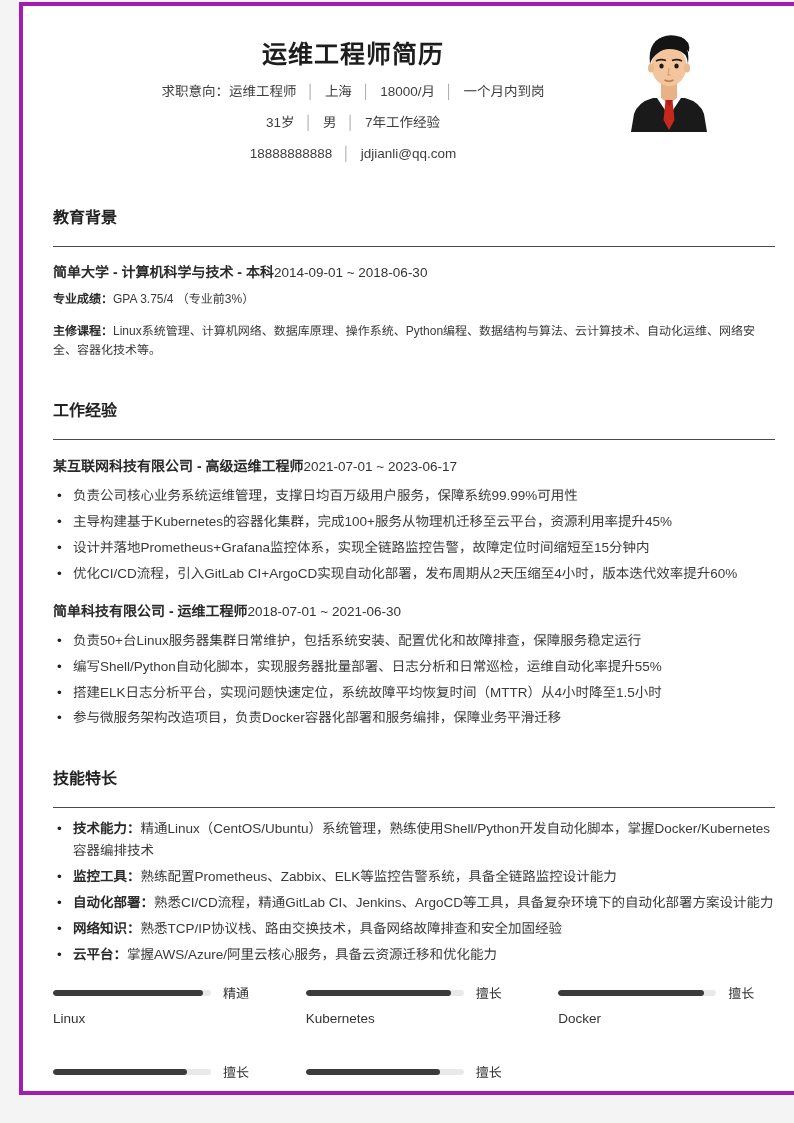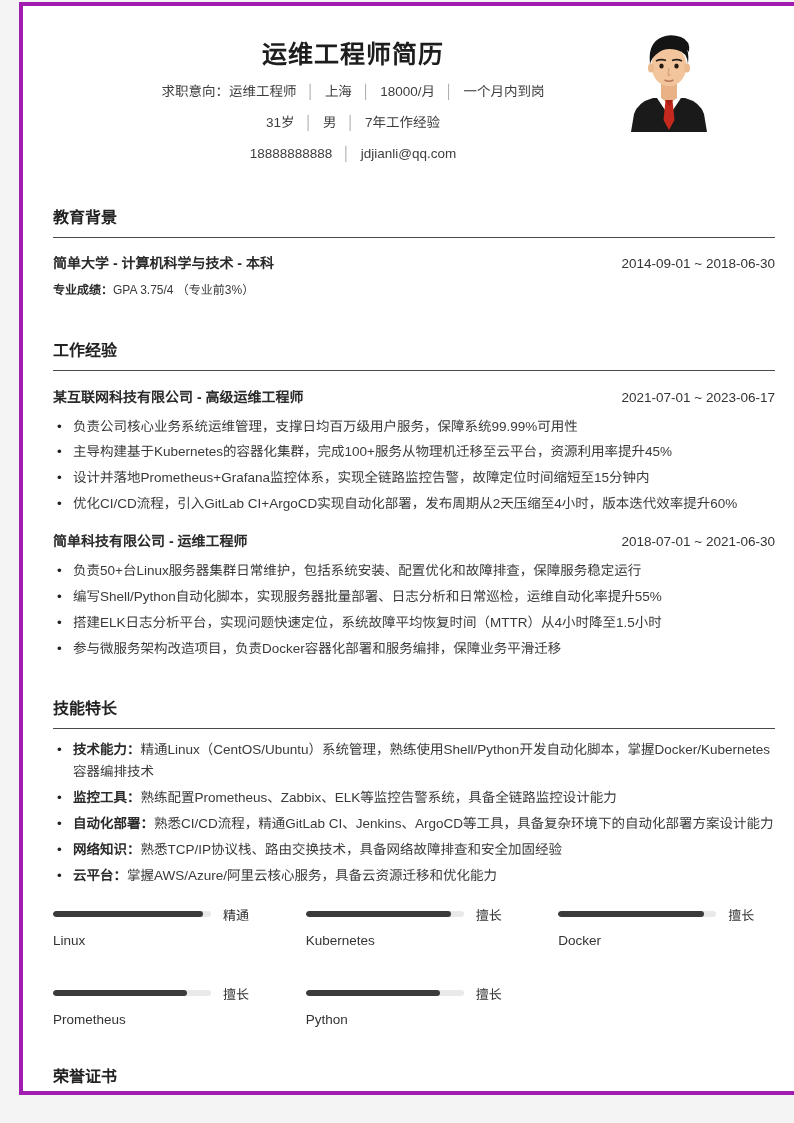--- a/index.html
+++ b/index.html
@@ -28,28 +28,28 @@
   }
   .info-line { margin-top: 13px; font-size: 13.5px; color: #3d3d3d; line-height: 1.35; }
   .sep { color: #a8a8a8; margin: 0 10px; font-weight: normal; }
   .photo {
     position: absolute; top: 22px; right: 62px;
     width: 88px; height: 104px;
   }
 
   
   .section-title {
-    margin: 36px 0 0; padding-bottom: 9px;
+    margin: 36px 0 0; padding-bottom: 18px;
     font-size: 16px; font-weight: bold; color: #222222;
     border-bottom: 1px solid #4a4a4a;
   }
   .section-edu .section-title { margin-top: 40px; }
 
   .row-split {
-    display: flex; justify-content: space-between; align-items: baseline;
+    display: flex; align-items: baseline;
     margin-top: 14px;
   }
   .row-split .left { font-weight: bold; font-size: 14px; color: #2a2a2a; }
   .row-split .right { font-size: 13.5px; color: #333333; white-space: nowrap; }
 
   .edu-line { margin-top: 9px; font-size: 12px; line-height: 1.66; }
   .edu-line strong { color: #2a2a2a; }
 
   ul.bullets { list-style: none; margin: 10px 0 0; padding: 0; }
   ul.bullets li {
@@ -126,20 +126,21 @@
       </div>
     </div>
 
     <div class="section section-edu">
       <h2 class="section-title">教育背景</h2>
       <div class="row-split">
         <span class="left">简单大学 - 计算机科学与技术 - 本科</span>
         <span class="right">2014-09-01 ~ 2018-06-30</span>
       </div>
       <p class="edu-line"><strong>专业成绩：</strong><span>GPA 3.75/4 （专业前3%）</span></p>
+      <p class="edu-line"><strong>主修课程：</strong><span>Linux系统管理、计算机网络、数据库原理、操作系统、Python编程、数据结构与算法、云计算技术、自动化运维、网络安全、容器化技术等。</span></p>
     </div>
 
     <div class="section">
       <h2 class="section-title">工作经验</h2>
 
       <div class="job">
         <div class="row-split">
           <span class="left">某互联网科技有限公司 - 高级运维工程师</span>
           <span class="right">2021-07-01 ~ 2023-06-17</span>
         </div>

